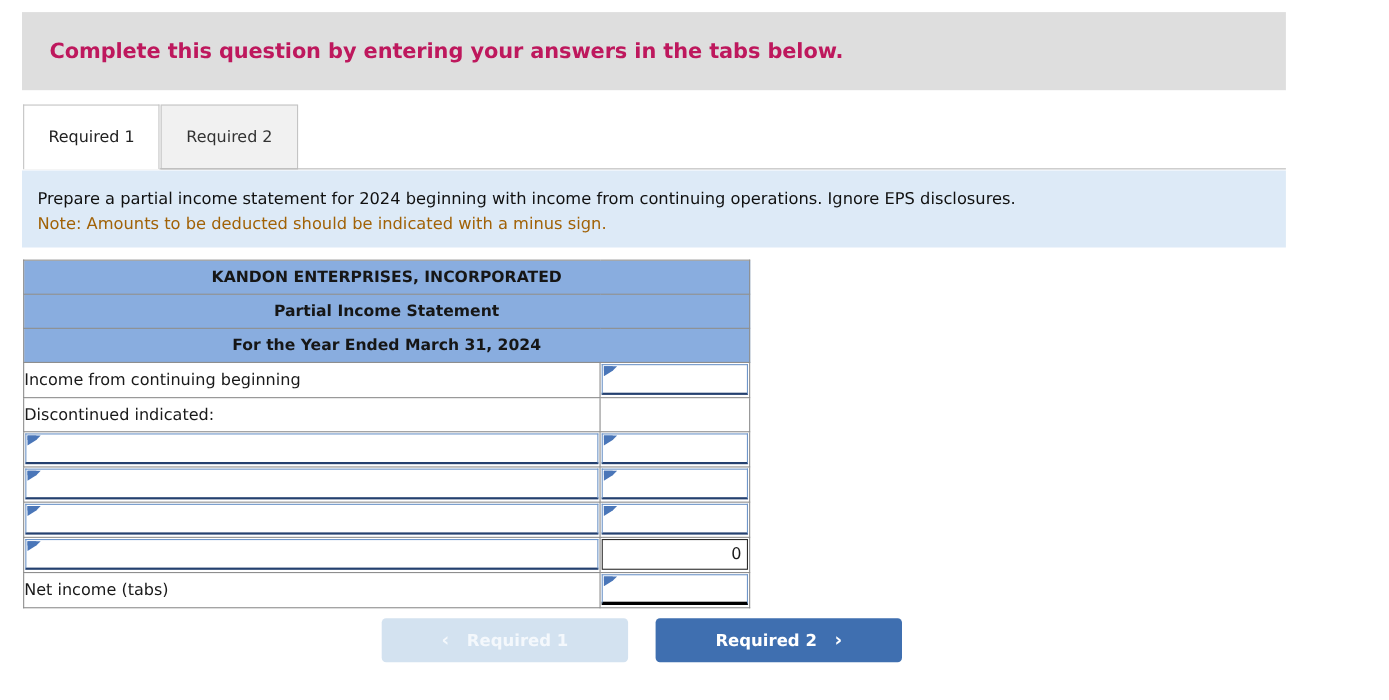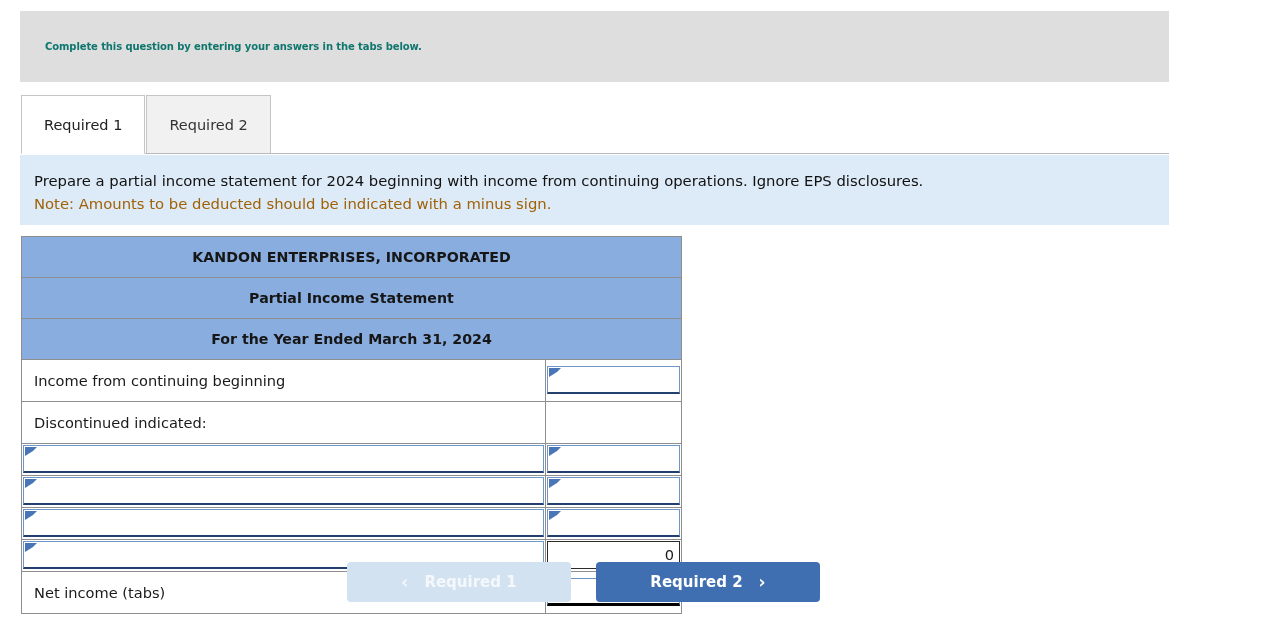--- a/index.html
+++ b/index.html
@@ -15,23 +15,23 @@
   
   .banner {
     position: absolute;
     left: 20px; top: 11px;
     width: 1149px; height: 71px;
     background: #dedede;
     display: flex; align-items: center;
   }
   .banner-text {
     padding-left: 25px;
-    font-size: 10px;
+    font-size: 19px;
     font-weight: bold;
-    color: #0f766e;
+    color: #be185d;
     letter-spacing: -0.1px;
   }
 
   
   .tabs {
     position: absolute;
     left: 21px; top: 94px;
     height: 60px;
     display: flex;
     align-items: flex-end;
@@ -82,21 +82,21 @@
   
   .stmt {
     position: absolute;
     left: 21px; top: 236px;
     width: 660px;
     border-collapse: collapse;
     table-layout: fixed;
   }
   .stmt td {
     border: 1px solid #8e8e8e;
-    padding: 12px;
+    padding: 0;
     height: 31px;
   }
   .col-label { width: 524px; }
   .col-amt   { width: 136px; }
 
   .hdr {
     background: #89addf;
     text-align: center;
     font-size: 14.2px;
     font-weight: bold;

